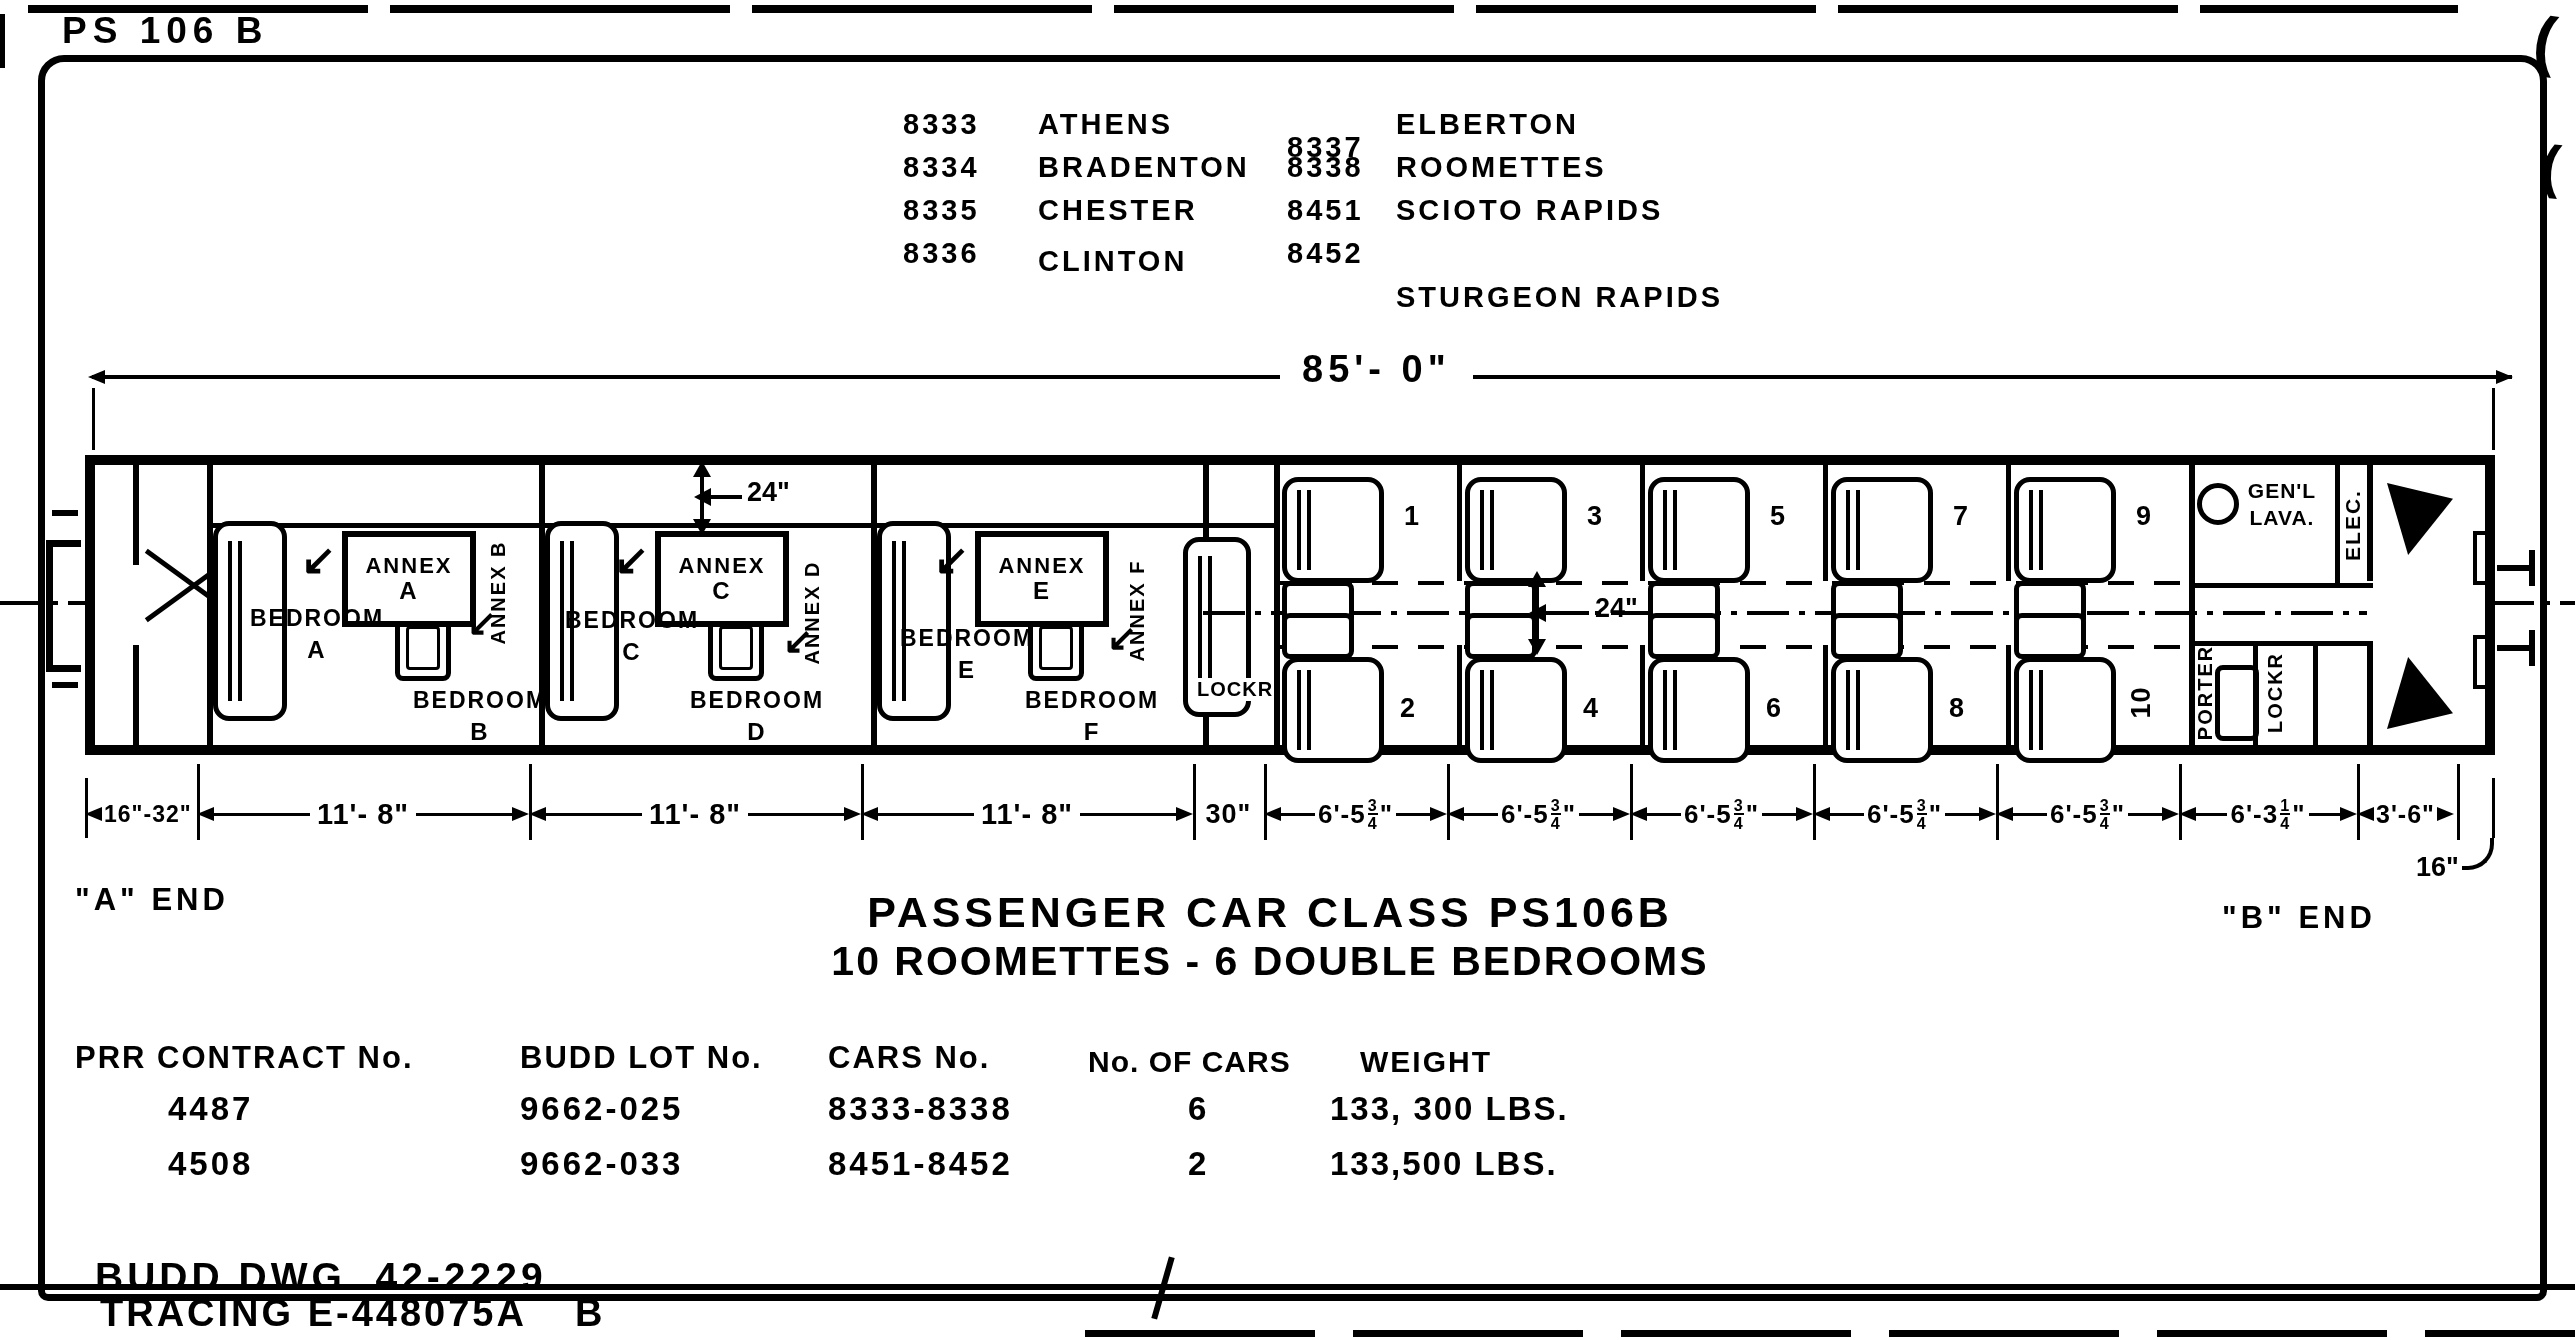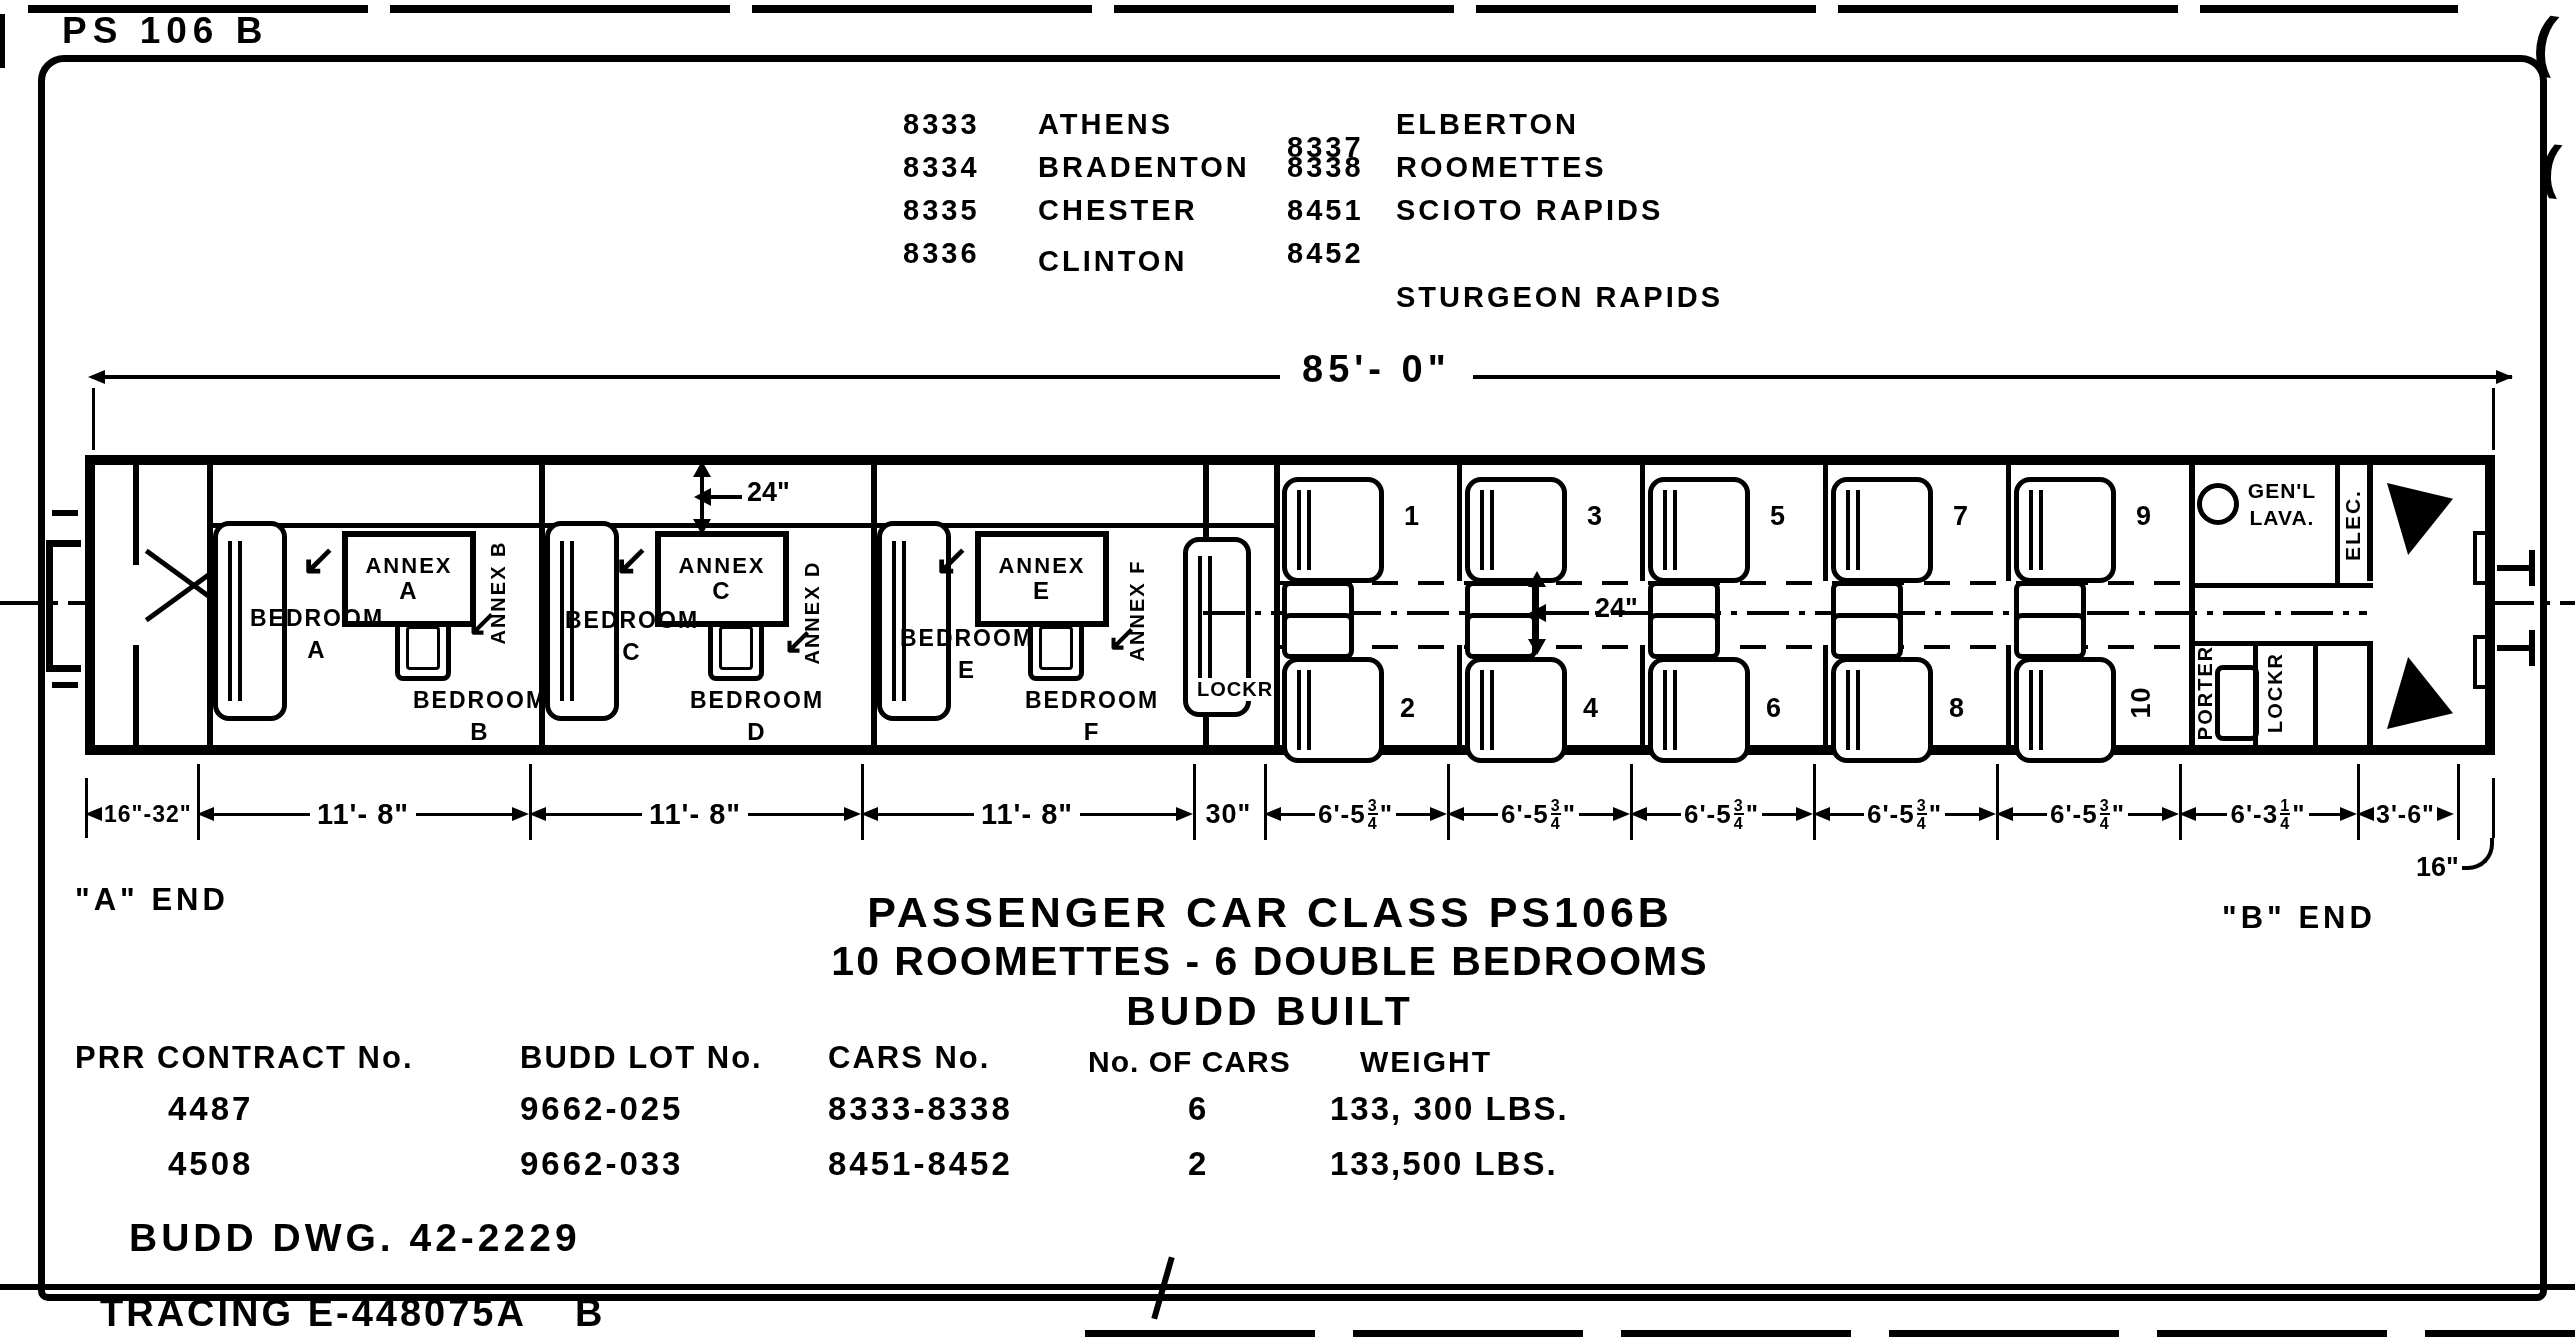--- a/index.html
+++ b/index.html
@@ -463,21 +463,20 @@
     <i class="arrR"></i>
   </div>
   <div class="txt" style="left:2416px;top:852px;font-size:27px;">16"</div>
   <div class="arc16" style="left:2462px;top:838px;"></div>
 
   <div class="txt" style="left:75px;top:882px;font-size:31px;letter-spacing:4px;">"A" END</div>
   <div class="txt" style="left:2222px;top:900px;font-size:31px;letter-spacing:4px;">"B" END</div>
 
   <div class="txt" style="left:815px;top:888px;width:910px;text-align:center;font-size:43px;letter-spacing:4px;">PASSENGER CAR CLASS PS106B</div>
   <div class="txt" style="left:815px;top:938px;width:910px;text-align:center;font-size:41px;letter-spacing:2px;">10 ROOMETTES - 6 DOUBLE BEDROOMS</div>
-  <div class="txt" style="left:815px;top:988px;width:910px;text-align:center;font-size:41px;letter-spacing:4px;">BUDD BUILT</div>
 
   <div>
     <div class="txt" style="left:75px;top:1040px;font-size:31px;letter-spacing:2px;">PRR CONTRACT No.</div>
     <div class="txt" style="left:520px;top:1040px;font-size:31px;letter-spacing:2px;">BUDD LOT No.</div>
     <div class="txt" style="left:828px;top:1040px;font-size:31px;letter-spacing:2px;">CARS No.</div>
     <div class="txt" style="left:1088px;top:1045px;font-size:30px;letter-spacing:1px;">No. OF CARS</div>
     <div class="txt" style="left:1360px;top:1045px;font-size:30px;letter-spacing:2px;">WEIGHT</div>
 
     <div class="txt" style="left:168px;top:1090px;font-size:33px;letter-spacing:3px;">4487</div>
     <div class="txt" style="left:520px;top:1090px;font-size:33px;letter-spacing:3px;">9662-025</div>
@@ -485,19 +484,19 @@
     <div class="txt" style="left:1188px;top:1090px;font-size:33px;">6</div>
     <div class="txt" style="left:1330px;top:1090px;font-size:33px;letter-spacing:2px;">133, 300 LBS.</div>
 
     <div class="txt" style="left:168px;top:1145px;font-size:33px;letter-spacing:3px;">4508</div>
     <div class="txt" style="left:520px;top:1145px;font-size:33px;letter-spacing:3px;">9662-033</div>
     <div class="txt" style="left:828px;top:1145px;font-size:33px;letter-spacing:3px;">8451-8452</div>
     <div class="txt" style="left:1188px;top:1145px;font-size:33px;">2</div>
     <div class="txt" style="left:1330px;top:1145px;font-size:33px;letter-spacing:2px;">133,500 LBS.</div>
   </div>
 
-  <div class="txt" style="left:95px;top:1216px;font-size:39px;letter-spacing:4px;margin-left:34px;">BUDD DWG. 42-2229</div>
+  <div class="txt" style="left:95px;top:1255px;font-size:39px;letter-spacing:4px;">BUDD DWG. 42-2229</div>
   <div class="txt" style="left:100px;top:1292px;font-size:38px;letter-spacing:3px;">
     <span>TRACING E-448075A</span><span style="margin-left:48px;">B</span>
   </div>
   <div class="vl" style="left:1160px;top:1256px;width:6px;height:64px;transform:rotate(16deg);"></div>
 
 </div>
 
 </body></html>

